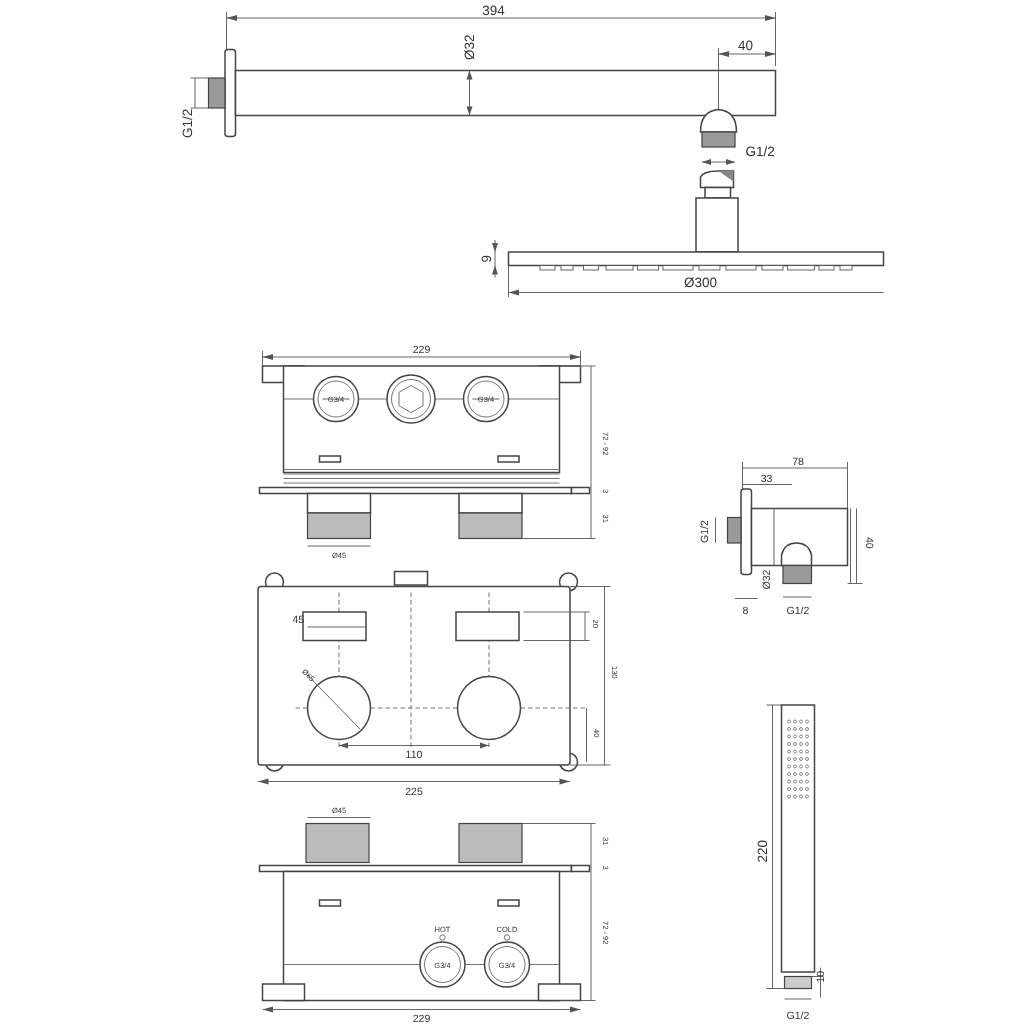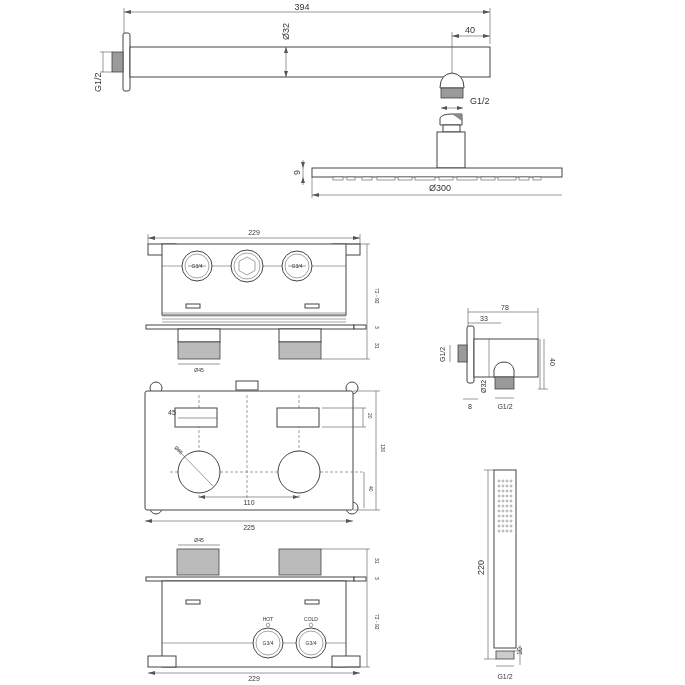--- a/index.html
+++ b/index.html
@@ -1,17 +1,17 @@
 <!DOCTYPE html>
 <html><head>
 <meta charset="utf-8">
 <style>
   html,body{margin:0;padding:0;background:#ffffff;}
   body{width:685px;height:685px;overflow:hidden;font-family:"Liberation Sans",sans-serif;}
-  #canvas{position:absolute;left:0;top:0;width:548px;height:685px;}
+  #canvas{position:absolute;left:0;top:0;width:548px;height:685px;padding-left:27px;}
   svg text{font-family:"Liberation Sans",sans-serif;fill:#333;}
   .thin{stroke:#666;stroke-width:0.6;fill:none;}
   .dash{stroke:#777;stroke-width:0.7;fill:none;stroke-dasharray:3 2;}
   .fillw{fill:#fff;stroke:#444;stroke-width:1;}
   .thread{fill:#9a9a9a;stroke:#444;stroke-width:0.8;}
   .dim{stroke:#555;stroke-width:0.6;fill:none;}
   .lbl{font-size:9px;}
   .lbls{font-size:7px;}
   .lblxs{font-size:5px;}
 </style>

